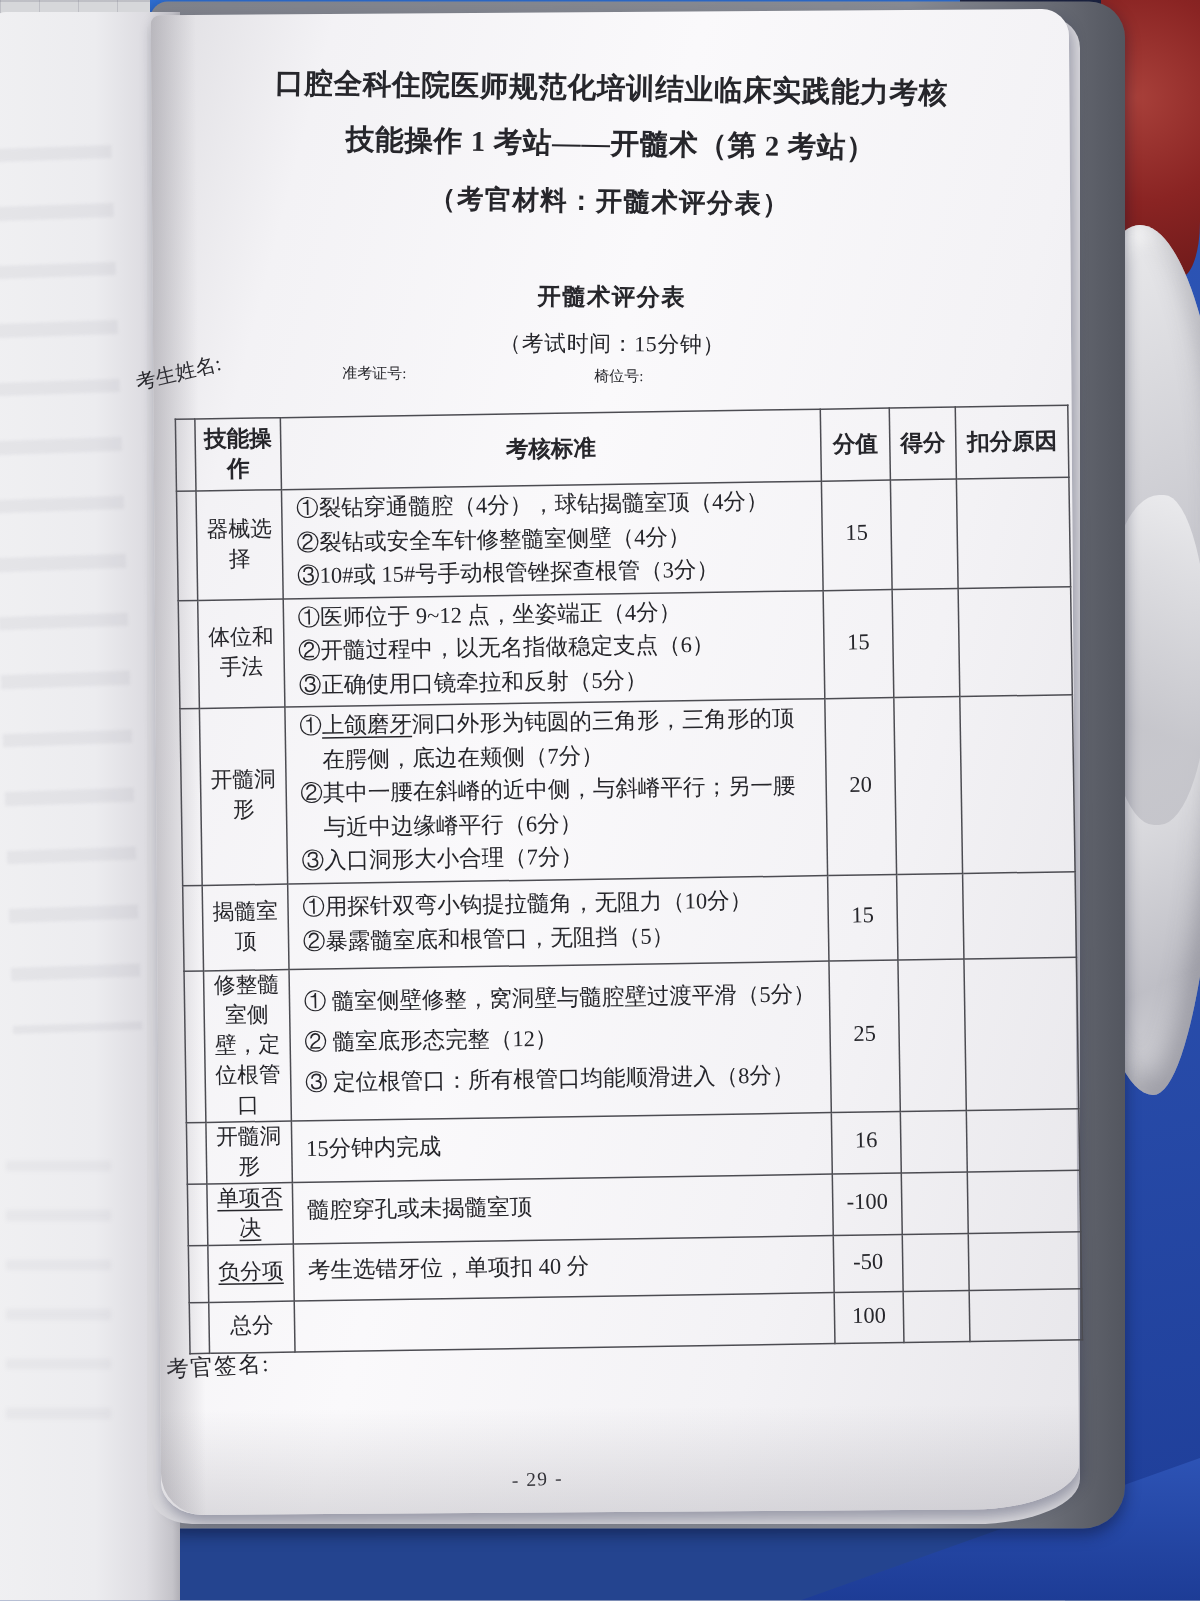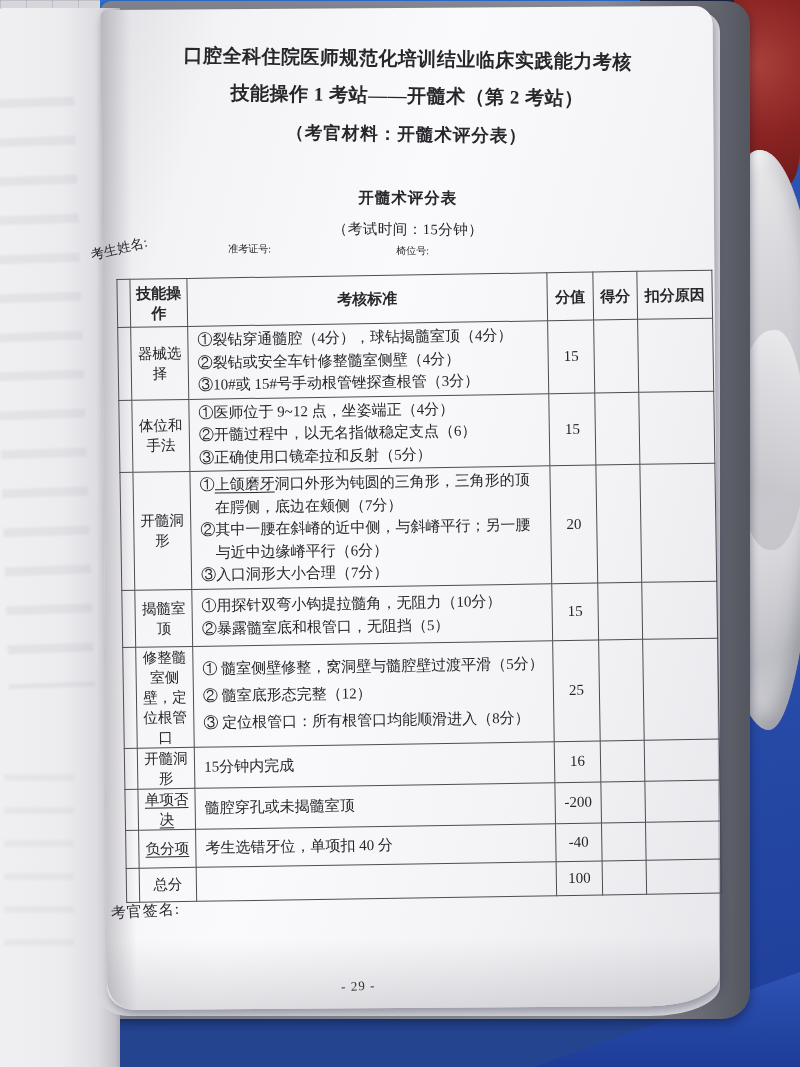--- a/index.html
+++ b/index.html
@@ -235,32 +235,32 @@
           <td></td>
           <td></td>
         </tr>
 
         <tr class="r6">
           <td></td>
           <td class="lab"><span class="u">单项否决</span></td>
           <td class="crit">
             <div>髓腔穿孔或未揭髓室顶</div>
           </td>
-          <td class="score">-200</td>
+          <td class="score">-100</td>
           <td></td>
           <td></td>
         </tr>
 
         <tr class="r7">
           <td></td>
           <td class="lab"><span class="u">负分项</span></td>
           <td class="crit">
             <div>考生选错牙位，单项扣 40 分</div>
           </td>
-          <td class="score">-40</td>
+          <td class="score">-50</td>
           <td></td>
           <td></td>
         </tr>
 
         <tr class="r8">
           <td></td>
           <td class="lab">总分</td>
           <td class="crit"></td>
           <td class="score">100</td>
           <td></td>

